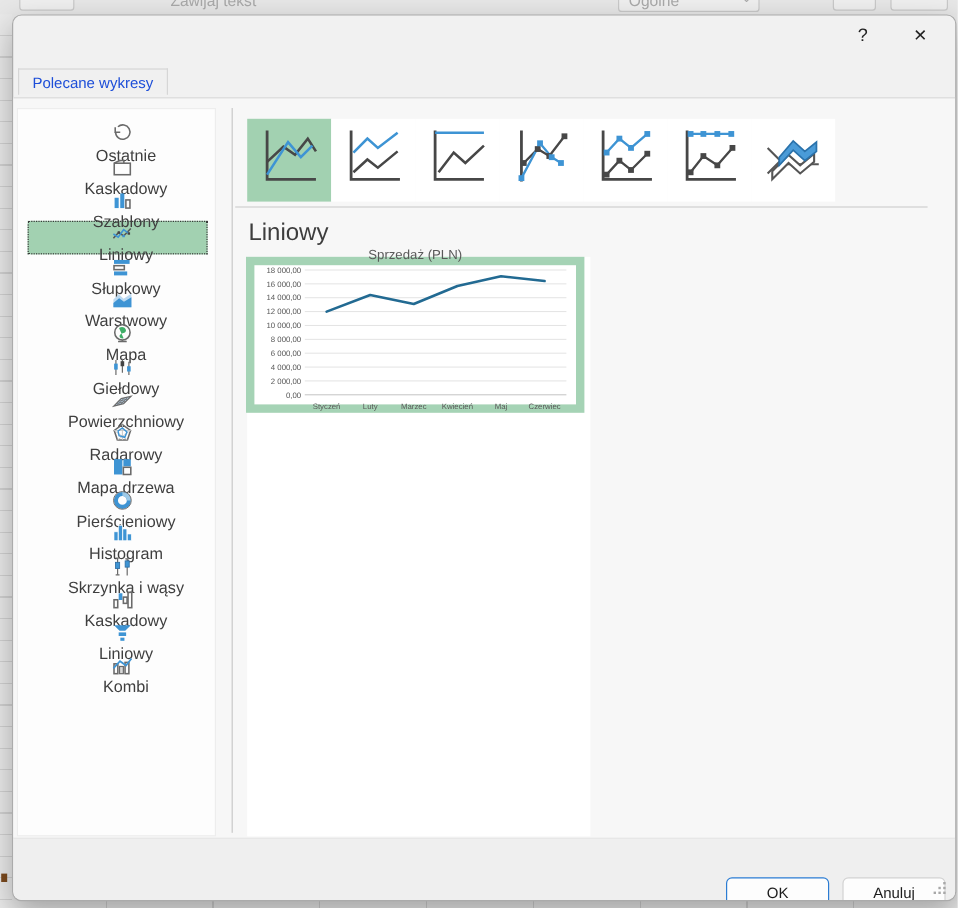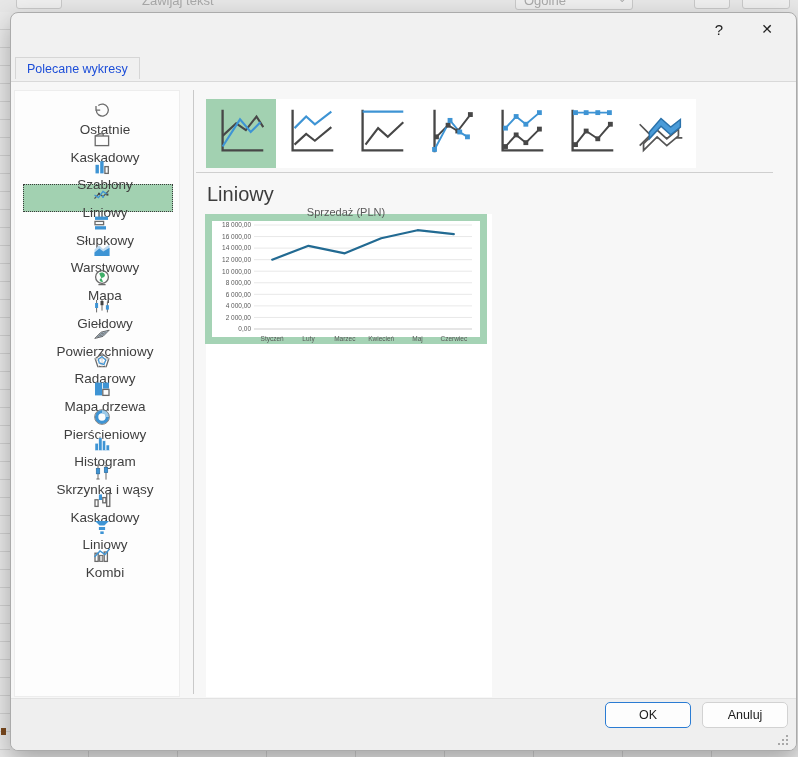--- a/index.html
+++ b/index.html
@@ -92,21 +92,21 @@
     border:7px solid #a5d3b5; background:#ffffff;
     display:flex; align-items:center; justify-content:center;
   }
   svg text { font-family:"Liberation Sans", sans-serif; }
   
   .footer {
     position:absolute; left:0; top:685px; width:100%; height:54px;
     background:#efefef; border-top:1px solid #e2e2e2; border-radius:0 0 8px 8px;
   }
   .btn {
-    position:absolute; top:3px; width:86px; height:26px;
+    position:absolute; top:32px; width:86px; height:26px;
     background:#fdfdfd; border:1px solid #d2d2d2; border-radius:5px;
     font-size:12.5px; color:#1c1c1c;
     display:flex; align-items:center; justify-content:center;
   }
   .btn-ok { left:594px; border:1.5px solid #2b7cd3; }
   .btn-cancel { left:691px; }
   .grip {
     position:absolute; right:6px; bottom:5px; width:12px; height:12px;
   }
   .grip i {

